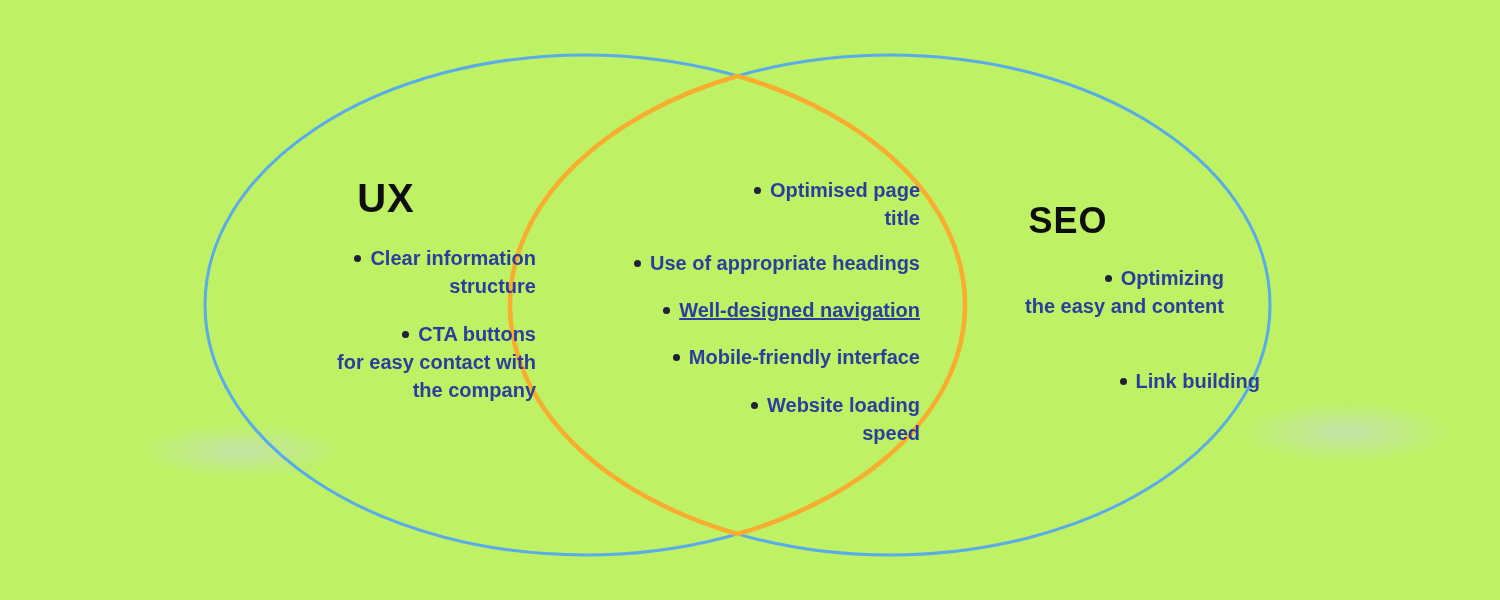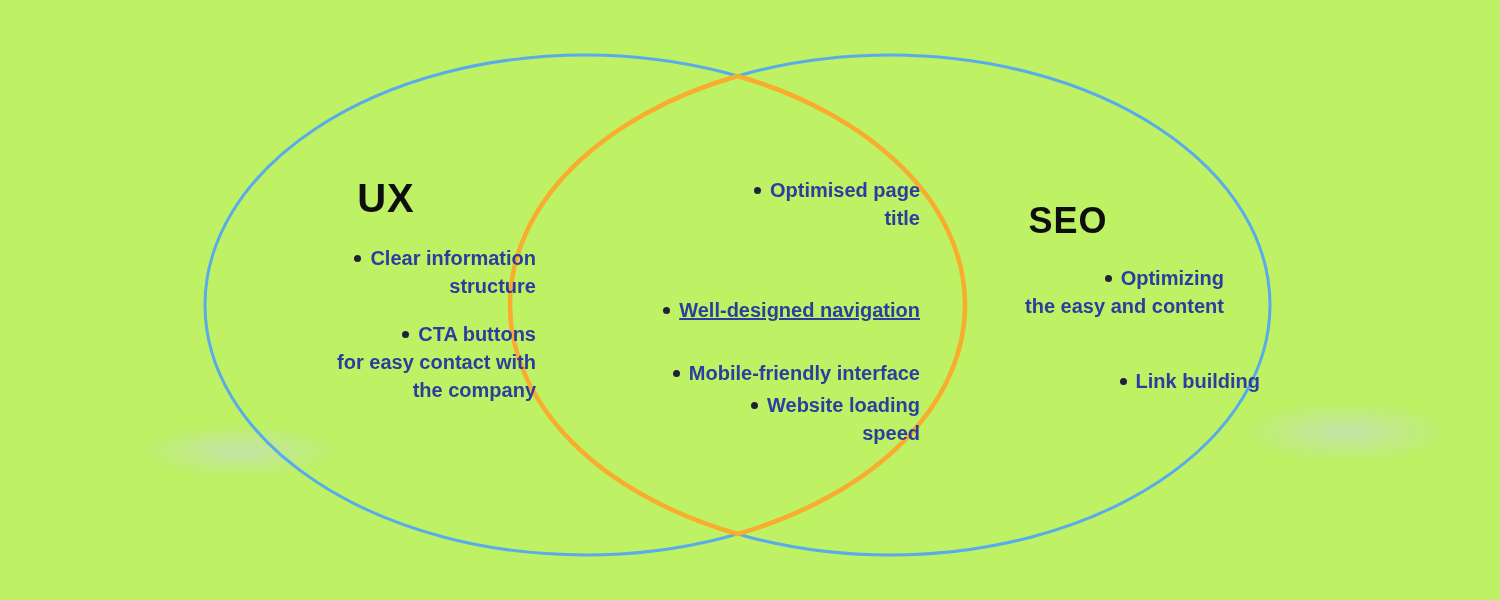--- a/index.html
+++ b/index.html
@@ -56,21 +56,21 @@
     margin-right: 9px;
     vertical-align: 3px;
   }
   
   .itm-l1 { left: 236px; top: 244px; width: 300px; }
   .itm-l2 { left: 236px; top: 320px; width: 300px; }
   
   .itm-m1 { left: 560px; top: 176px; width: 360px; }
   .itm-m2 { left: 560px; top: 249px; width: 360px; }
   .itm-m3 { left: 560px; top: 296px; width: 360px; text-decoration: underline; }
-  .itm-m4 { left: 560px; top: 343px; width: 360px; margin-top: 16px; }
+  .itm-m4 { left: 560px; top: 343px; width: 360px; }
   .itm-m5 { left: 560px; top: 391px; width: 360px; }
   
   .itm-r1 { left: 914px; top: 264px; width: 310px; }
   .itm-r2 { left: 950px; top: 367px; width: 310px; }
 </style>
 </head>
 <body>
 
 <div class="stage">
 
@@ -94,20 +94,23 @@
     <div><span class="dot"></span><span>CTA buttons</span></div>
     <div>for easy contact with</div>
     <div>the company</div>
   </div>
 
   <div class="itm itm-m1">
     <div><span class="dot"></span><span>Optimised page</span></div>
     <div>title</div>
   </div>
 
+  <div class="itm itm-m2">
+    <div><span class="dot"></span><span>Use of appropriate headings</span></div>
+  </div>
 
   <div class="itm itm-m3">
     <div><span class="dot"></span><span>Well-designed navigation</span></div>
   </div>
 
   <div class="itm itm-m4">
     <div><span class="dot"></span><span>Mobile-friendly interface</span></div>
   </div>
 
   <div class="itm itm-m5">

